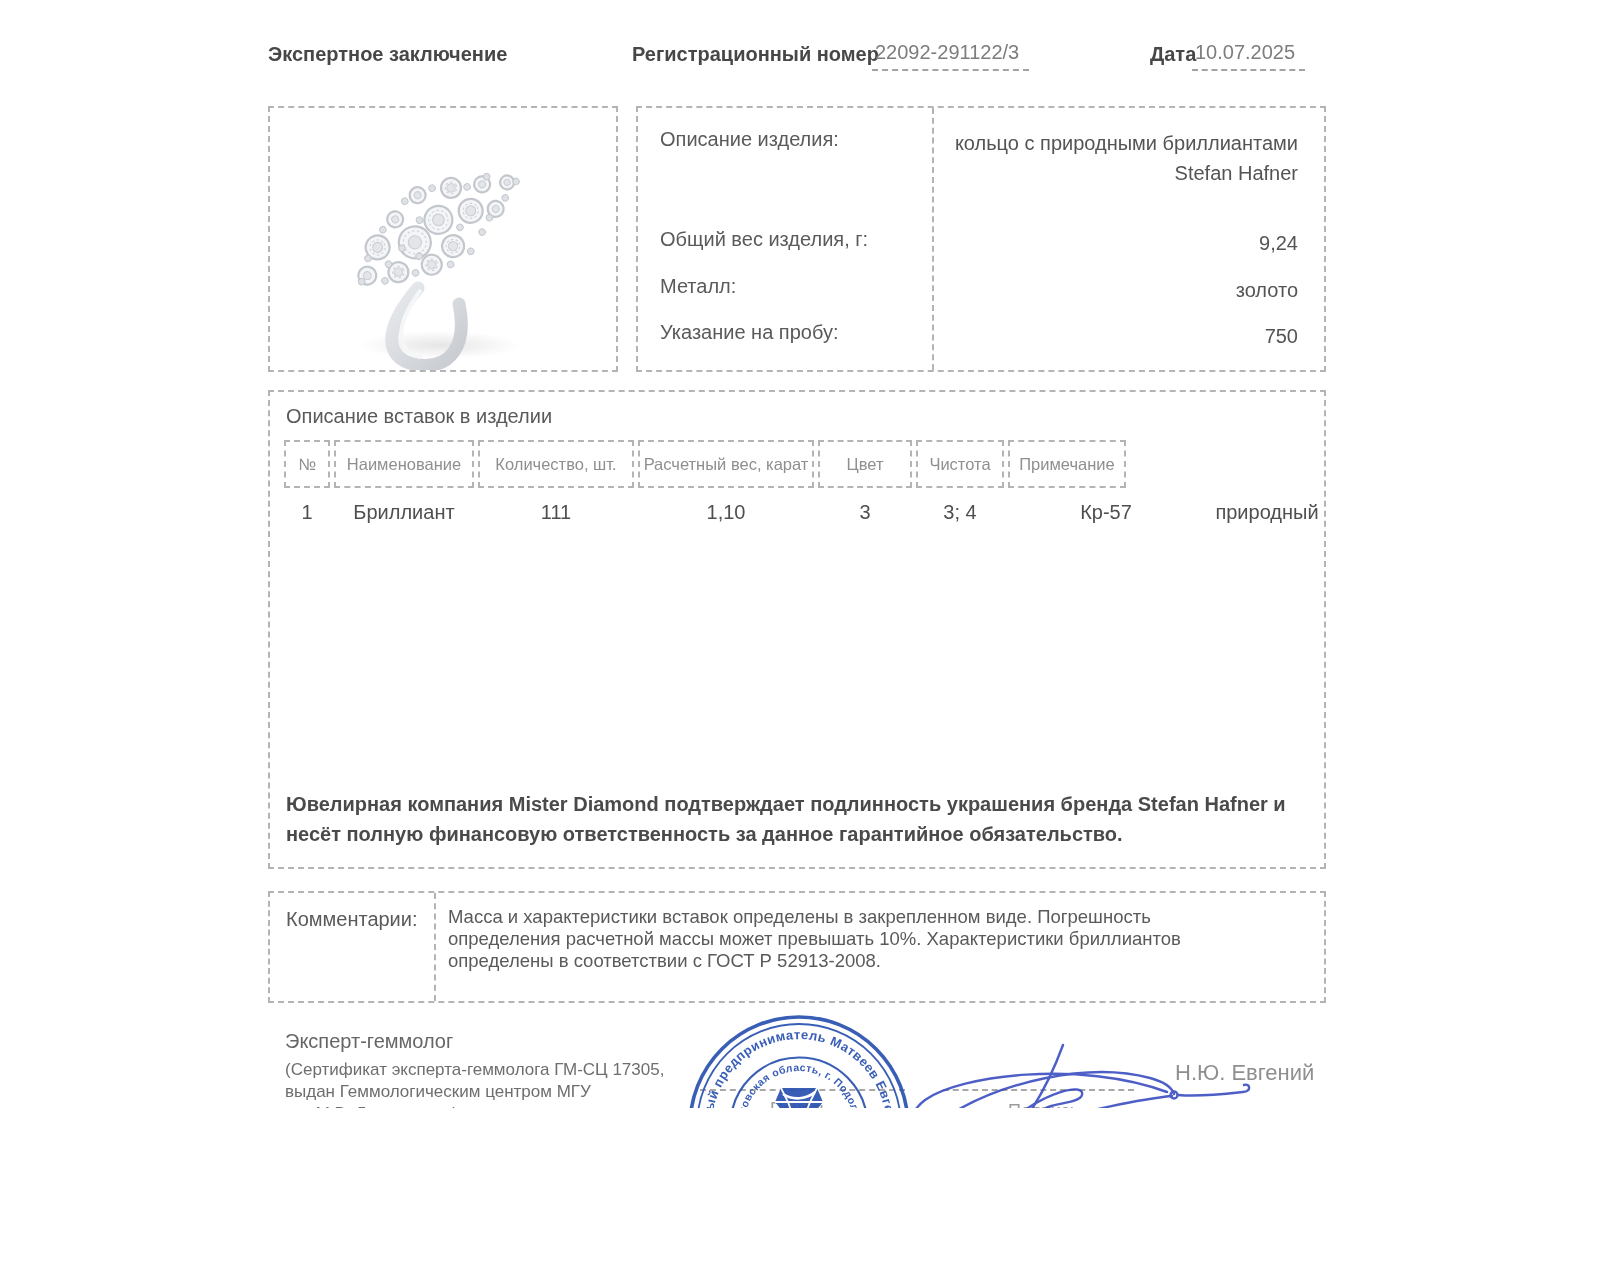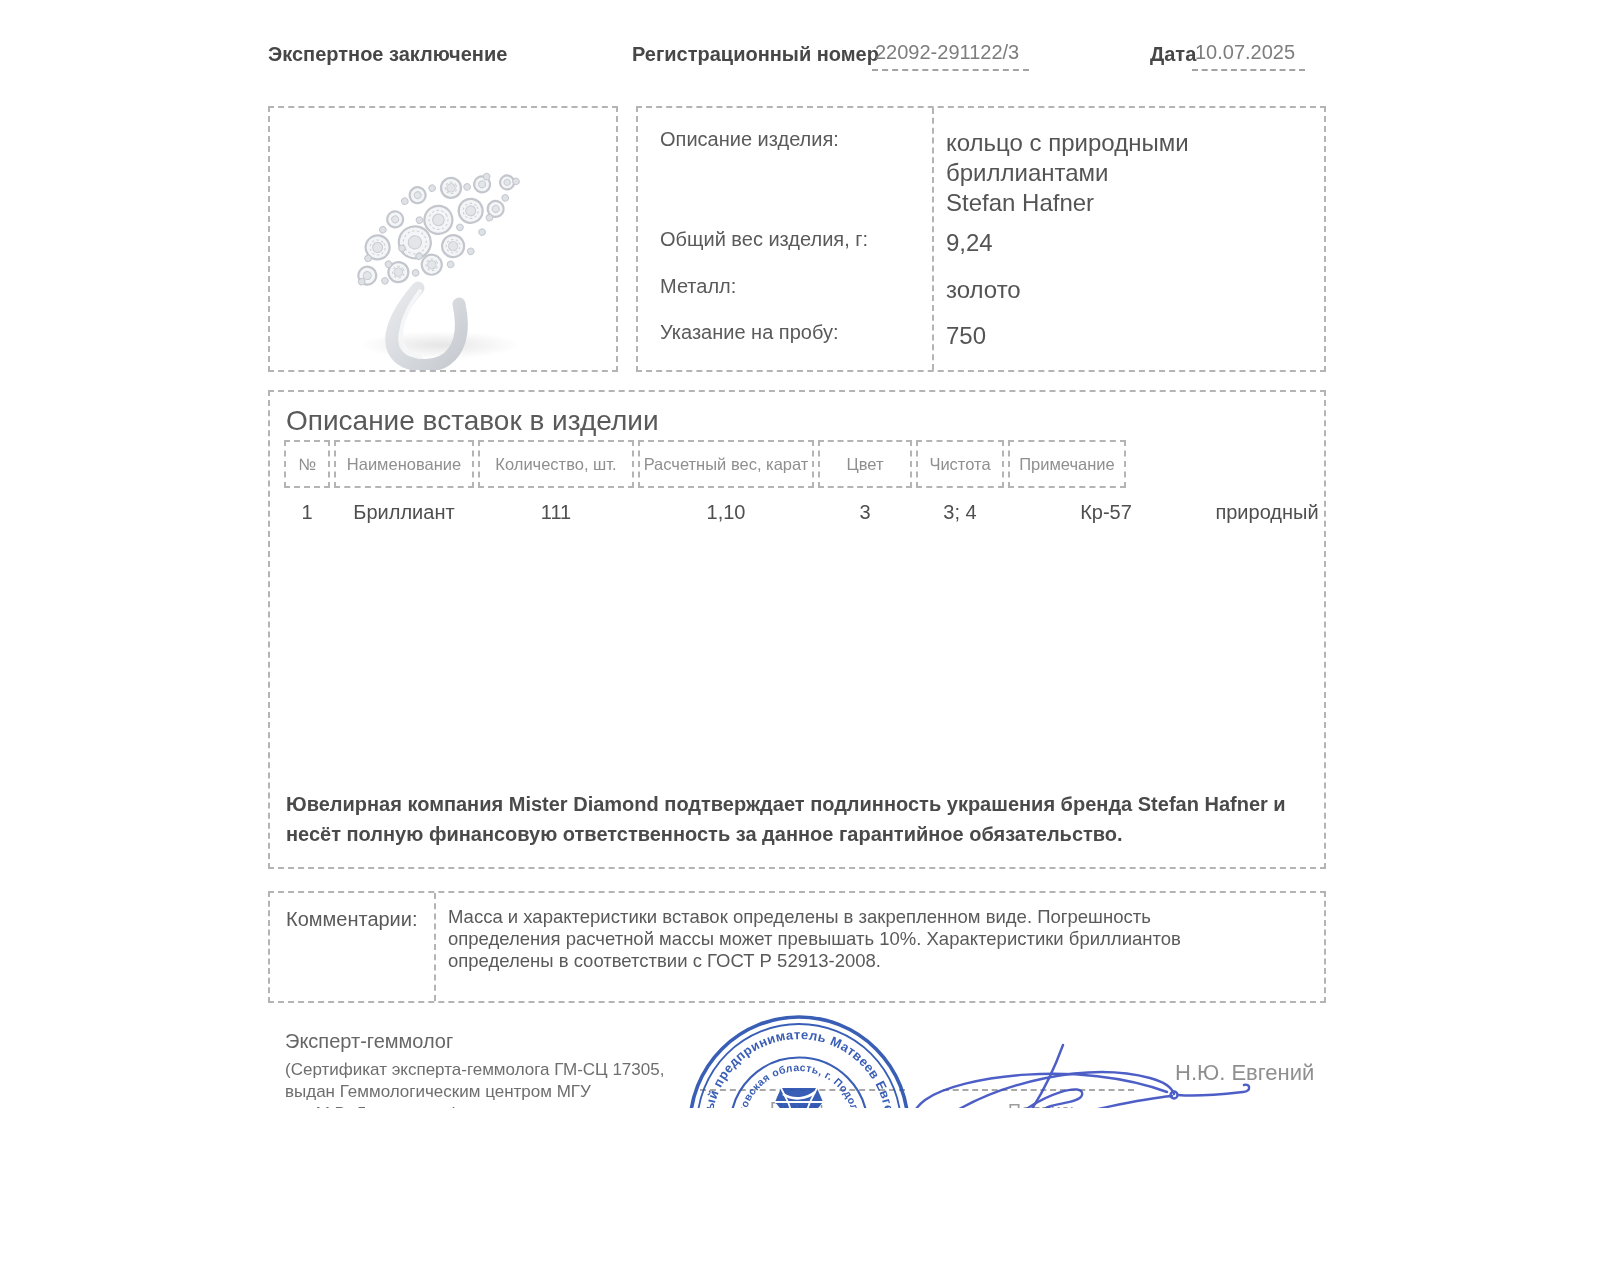--- a/index.html
+++ b/index.html
@@ -18,27 +18,27 @@
   .h-date-label{left:1150px;top:43px;}
   .h-date-value{left:1192px;top:41px;}
 
   
   .photo-box{left:268px;top:106px;width:350px;height:266px;}
 
   
   .desc-box{left:636px;top:106px;width:690px;height:266px;}
   .desc-divider{position:absolute;left:294px;top:0;bottom:0;border-left:2px dashed #b4b4b4;}
   .d-lbl{position:absolute;left:22px;font-size:20px;color:#5a5a5a;white-space:nowrap;}
-  .d-val{position:absolute;left:308px;font-size:24px;color:#545454;width:360px;
-         white-space:pre-line;line-height:30px;}
+  .d-val{position:absolute;left:300px;font-size:20px;color:#545454;width:360px;
+         white-space:pre-line;line-height:30px;text-align:right;}
   .dr1{top:20px;} .dr2{top:120px;} .dr3{top:167px;} .dr4{top:213px;}
 
   
   .tbl-box{left:268px;top:390px;width:1058px;height:479px;}
-  .tbl-title{position:absolute;left:16px;top:13px;font-size:28px;color:#5a5a5a;}
+  .tbl-title{position:absolute;left:16px;top:13px;font-size:20px;color:#5a5a5a;}
   .tbl-head{position:absolute;left:14px;top:48px;display:flex;gap:4px;}
   .tbl-row{position:absolute;left:14px;top:100px;display:flex;gap:4px;}
   .th{height:48px;border:2px dashed #b4b4b4;box-sizing:border-box;display:flex;
       align-items:center;justify-content:center;font-size:16.5px;color:#8f8f8f;
       text-align:center;padding:0 2px;}
   .td{height:40px;display:flex;align-items:center;justify-content:center;
       font-size:20px;color:#4f4f4f;}
   .c0{width:46px;} .c1{width:140px;} .c2{width:156px;} .c3{width:176px;text-align:center;}
   .c4{width:94px;} .c5{width:88px;} .c6{width:196px;} .c7{width:118px;}
   .statement{position:absolute;left:16px;bottom:18px;width:1024px;font-size:20px;

